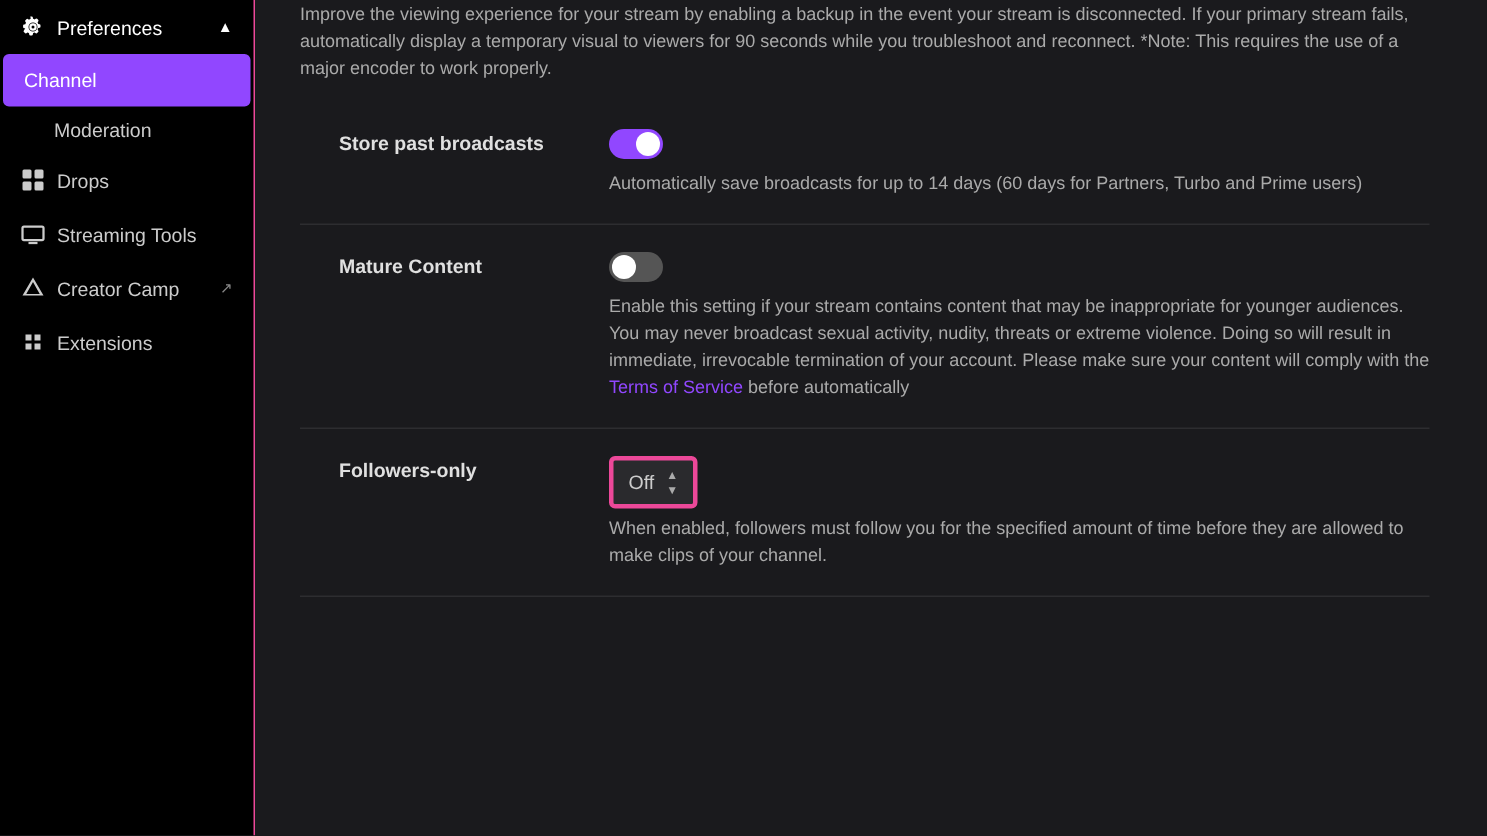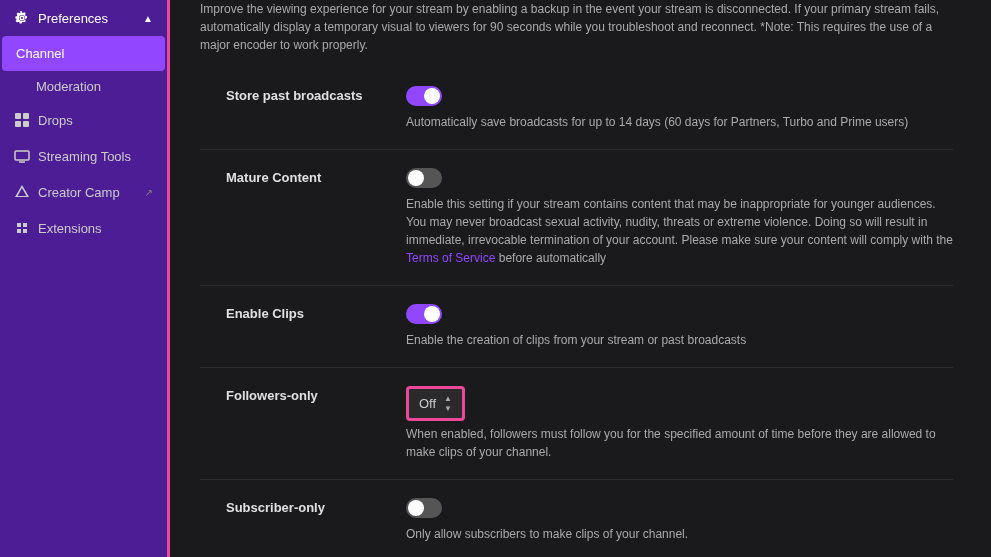--- a/index.html
+++ b/index.html
@@ -10,25 +10,25 @@
       font-size: 13px;
       display: flex;
       height: 557px;
       width: 991px;
       overflow: hidden;
     }
     
     .sidebar {
       width: 170px;
       min-width: 170px;
-      background: #4c1d95;
+      background: #000000;
       padding: 0;
       display: flex;
       flex-direction: column;
-      border-right: 3px solid #ec4899;
+      border-right: 1px solid #ec4899;
     }
     .sidebar-item {
       display: flex;
       align-items: center;
       padding: 10px 14px;
       cursor: pointer;
       color: #ccc;
       font-size: 13px;
       gap: 8px;
       position: relative;
@@ -270,47 +270,31 @@
         <div class="toggle-knob"></div>
       </div>
       <div class="setting-desc">
         <span>Enable this setting if your stream contains content that may be inappropriate for younger audiences. You may never broadcast sexual activity, nudity, threats or extreme violence. Doing so will result in immediate, irrevocable termination of your account. Please make sure your content will comply with the</span>
         <a href="#">Terms of Service</a>
         <span> before automatically</span>
       </div>
     </div>
   </div>
 
-  <div class="setting-row">
-    <div class="setting-label">Enable Clips</div>
-    <div class="setting-control">
-      <div class="toggle on">
-        <div class="toggle-knob"></div>
-      </div>
-      <div class="setting-desc">Enable the creation of clips from your stream or past broadcasts</div>
-    </div>
-  </div>
 
   <div class="setting-row">
     <div class="setting-label">Followers-only</div>
     <div class="setting-control">
       <div class="select-wrapper">
         <span>Off</span>
         <div class="select-arrows">
           <span>▲</span>
           <span>▼</span>
         </div>
       </div>
       <div class="setting-desc">When enabled, followers must follow you for the specified amount of time before they are allowed to make clips of your channel.</div>
     </div>
   </div>
 
   <div class="setting-row">
-    <div class="setting-label">Subscriber-only</div>
-    <div class="setting-control">
-      <div class="toggle off">
-        <div class="toggle-knob"></div>
-      </div>
-      <div class="setting-desc">Only allow subscribers to make clips of your channel.</div>
-    </div>
   </div>
 
 </div>
 
 </body></html>

